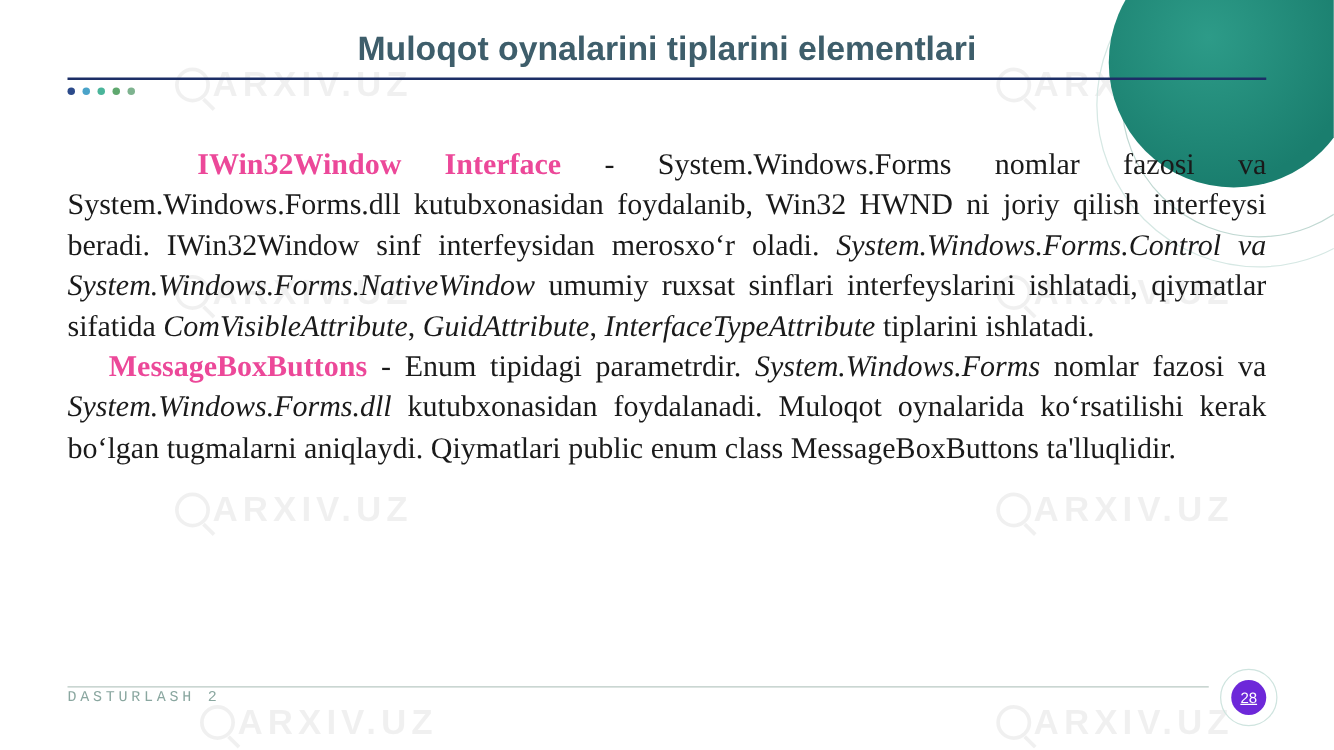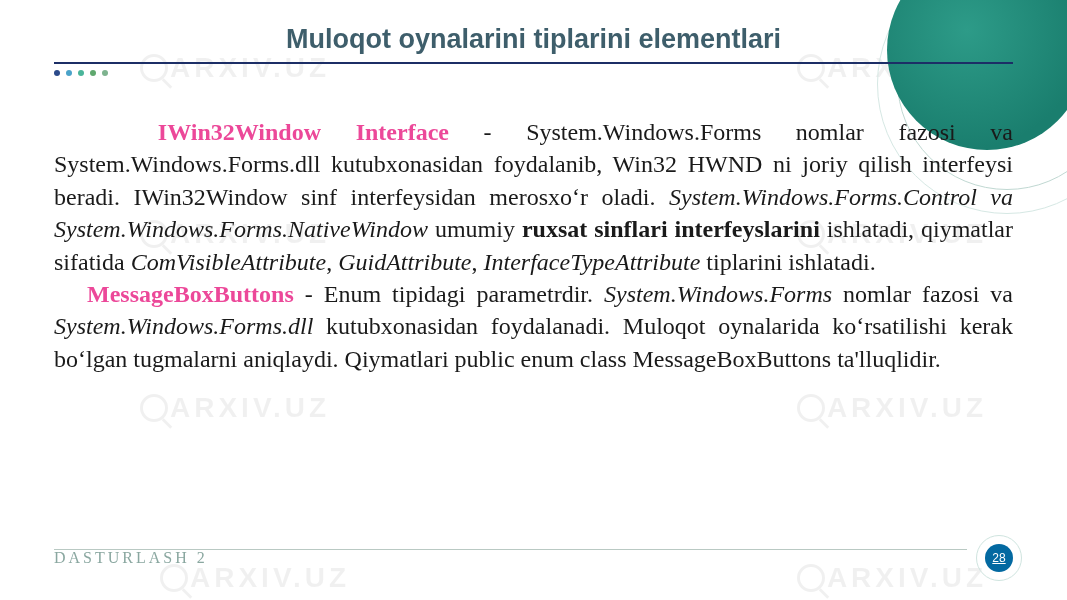--- a/index.html
+++ b/index.html
@@ -130,51 +130,51 @@
       right: 54px;
       font-size: 24px;
       line-height: 1.35;
       color: #1a1a1a;
       text-align: justify;
     }
     .body-text p {
       margin: 0;
     }
     .red-bold { color: #ec4899; font-weight: bold; }
-    .bold { font-weight: bold; margin-top: 39px; }
+    .bold { font-weight: normal; margin-top: 39px; }
     .italic { font-style: italic; }
 
     .footer {
       position: absolute;
       bottom: 28px;
       left: 54px;
       right: 54px;
       display: flex;
       align-items: center;
       justify-content: space-between;
     }
     .footer-line {
       position: absolute;
       bottom: 50px;
       left: 54px;
       right: 100px;
       height: 1px;
       background: #b9c9c3;
     }
     .footer-label {
-      font-family: Liberation Serif, serif;
-      font-size: 16px;
+      font-family: Liberation Mono, monospace;
+      font-size: 12px;
       letter-spacing: 3px;
       color: #8aa7a0;
     }
     .page-badge {
       width: 28px;
       height: 28px;
       border-radius: 50%;
-      background: #0369a1;
+      background: #6d28d9;
       color: #fff;
       font-family: Arial, sans-serif;
       font-size: 12px;
       display: flex;
       align-items: center;
       justify-content: center;
       position: relative;
       text-decoration: underline;
     }
     .page-badge::before {

